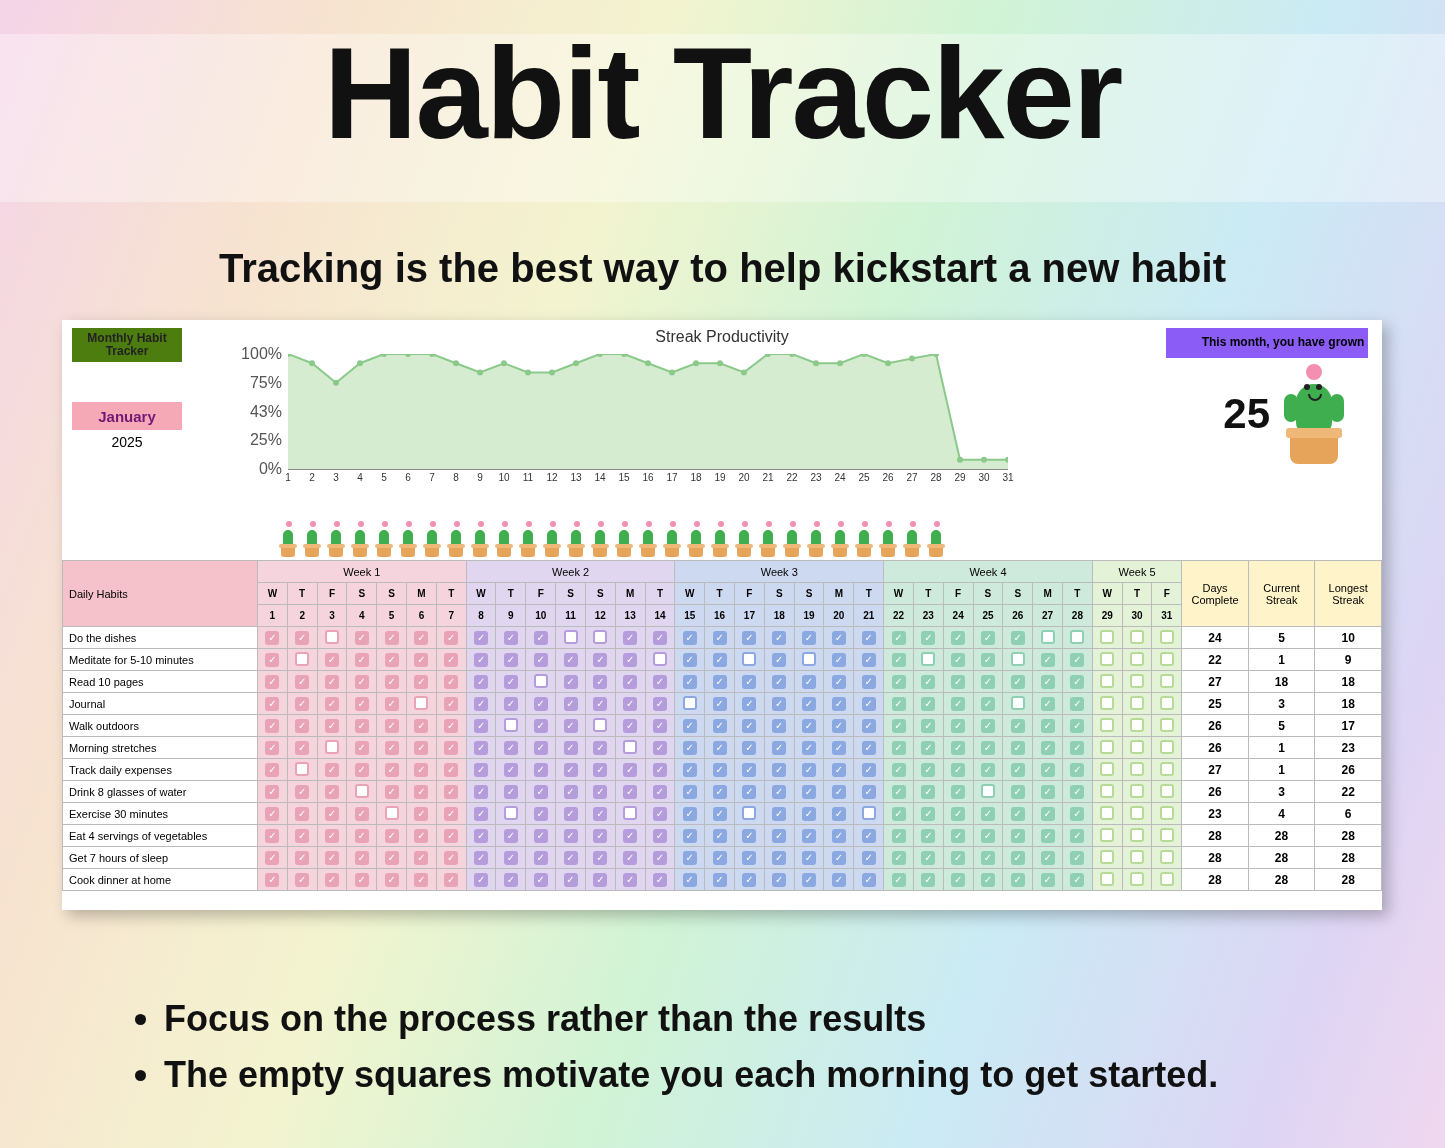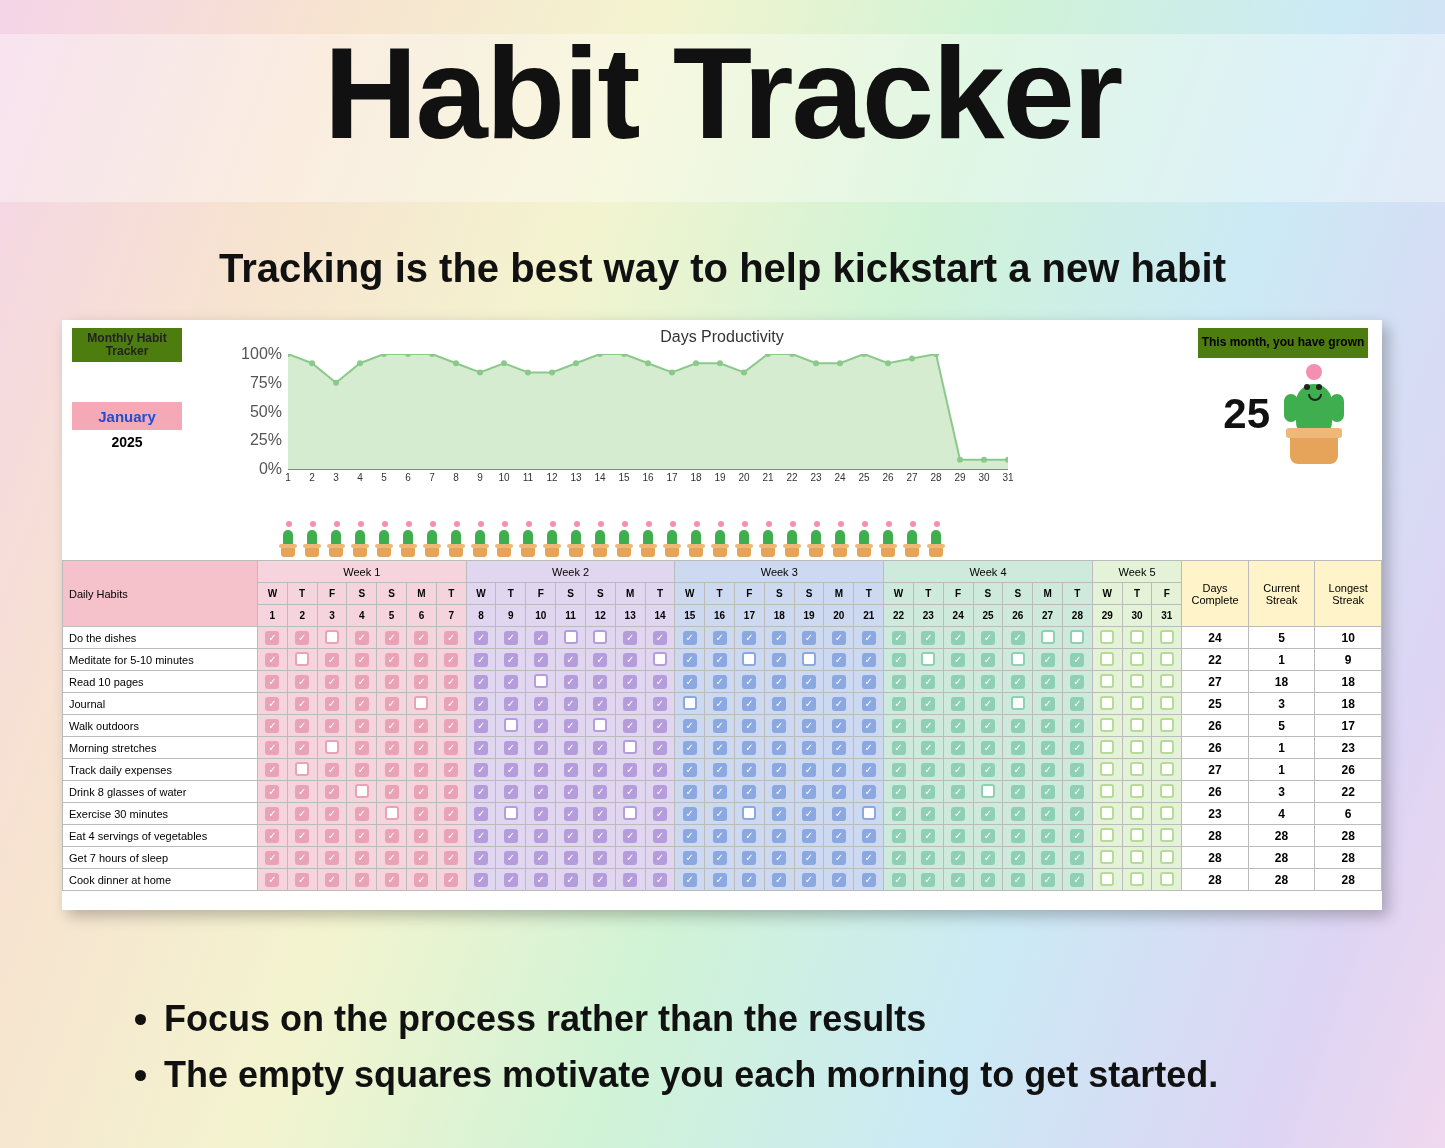--- a/index.html
+++ b/index.html
@@ -29,31 +29,31 @@
   font-size:11px;
 }
 
 .mht{
   position:absolute;left:10px;top:8px;width:110px;height:34px;
   background:#4d7c0f;color:#222;font-weight:700;font-size:12px;
   display:flex;align-items:center;justify-content:center;text-align:center;line-height:1.1;
 }
 .month{
   position:absolute;left:10px;top:82px;width:110px;height:28px;
-  background:#f5a9b7;color:#1d4ed8;font-weight:700;font-size:15px;
+  background:#f5a9b7;color:#701a75;font-weight:700;font-size:15px;
   display:flex;align-items:center;justify-content:center;
 }
 .year{
-  position:absolute;left:10px;top:114px;width:110px;text-align:center;font-weight:700;font-size:14px;
+  position:absolute;left:10px;top:114px;width:110px;text-align:center;font-weight:400;font-size:14px;
 }
 
 .growbox{
   position:absolute;right:14px;top:8px;width:170px;height:30px;
-  background:#4d7c0f;font-weight:700;font-size:12px;
-  display:flex;align-items:center;justify-content:center;text-align:center;line-height:1.1;
+  background:#8b5cf6;font-weight:700;font-size:12px;
+  display:flex;align-items:center;justify-content:center;text-align:center;line-height:1.1;padding-left:32px;
 }
 .grownum{
   position:absolute;right:112px;top:70px;font-weight:900;font-size:42px;color:#111;
 }
 .bigcactus{
   position:absolute;right:30px;top:48px;width:76px;height:96px;
 }
 .bigcactus .pot{position:absolute;left:14px;bottom:0;width:48px;height:30px;background:#e6a35a;border-radius:4px 4px 8px 8px}
 .bigcactus .pot:before{content:"";position:absolute;left:-4px;top:-6px;width:56px;height:10px;background:#f0b878;border-radius:3px}
 .bigcactus .body{position:absolute;left:20px;bottom:28px;width:36px;height:52px;background:#3fae4f;border-radius:18px 18px 14px 14px}
@@ -118,26 +118,26 @@
 
 <div class="topband"></div>
 <h1 class="title">Habit Tracker</h1>
 <p class="subtitle">Tracking is the best way to help kickstart a new habit</p>
 
 <div class="panel">
   <div class="mht">Monthly Habit Tracker</div>
   <div class="month">January</div>
   <div class="year">2025</div>
 
-  <div class="charttitle">Days Productivity</div>
+  <div class="charttitle">Streak Productivity</div>
   <div class="chart">
     <div class="axis-y" id="yaxis">
         <div class="ylab" style="top: 115px;">0%</div>
         <div class="ylab" style="top: 86.25px;">25%</div>
-        <div class="ylab" style="top: 57.5px;">50%</div>
+        <div class="ylab" style="top: 57.5px;">43%</div>
         <div class="ylab" style="top: 28.75px;">75%</div>
         <div class="ylab" style="top: 0px;">100%</div>
       </div>
     <div class="plot" id="plot">
         <svg width="720" height="115">
           <path d="M0.0,0.0 L24.0,9.2 L48.0,28.8 L72.0,9.2 L96.0,0.0 L120.0,0.0 L144.0,0.0 L168.0,9.2 L192.0,18.4 L216.0,9.2 L240.0,18.4 L264.0,18.4 L288.0,9.2 L312.0,0.0 L336.0,0.0 L360.0,9.2 L384.0,18.4 L408.0,9.2 L432.0,9.2 L456.0,18.4 L480.0,0.0 L504.0,0.0 L528.0,9.2 L552.0,9.2 L576.0,0.0 L600.0,9.2 L624.0,4.6 L648.0,0.0 L672.0,105.8 L696.0,105.8 L720.0,105.8 L720,115 L0,115 Z" fill="#d6ecd0" stroke="none"></path>
           <path d="M0.0,0.0 L24.0,9.2 L48.0,28.8 L72.0,9.2 L96.0,0.0 L120.0,0.0 L144.0,0.0 L168.0,9.2 L192.0,18.4 L216.0,9.2 L240.0,18.4 L264.0,18.4 L288.0,9.2 L312.0,0.0 L336.0,0.0 L360.0,9.2 L384.0,18.4 L408.0,9.2 L432.0,9.2 L456.0,18.4 L480.0,0.0 L504.0,0.0 L528.0,9.2 L552.0,9.2 L576.0,0.0 L600.0,9.2 L624.0,4.6 L648.0,0.0 L672.0,105.8 L696.0,105.8 L720.0,105.8" fill="none" stroke="#8bc98b" stroke-width="2"></path>
           <circle cx="0" cy="0" r="3" fill="#8bc98b"></circle>
           <circle cx="24" cy="9.199999999999989" r="3" fill="#8bc98b"></circle>
           <circle cx="48" cy="28.75" r="3" fill="#8bc98b"></circle>

